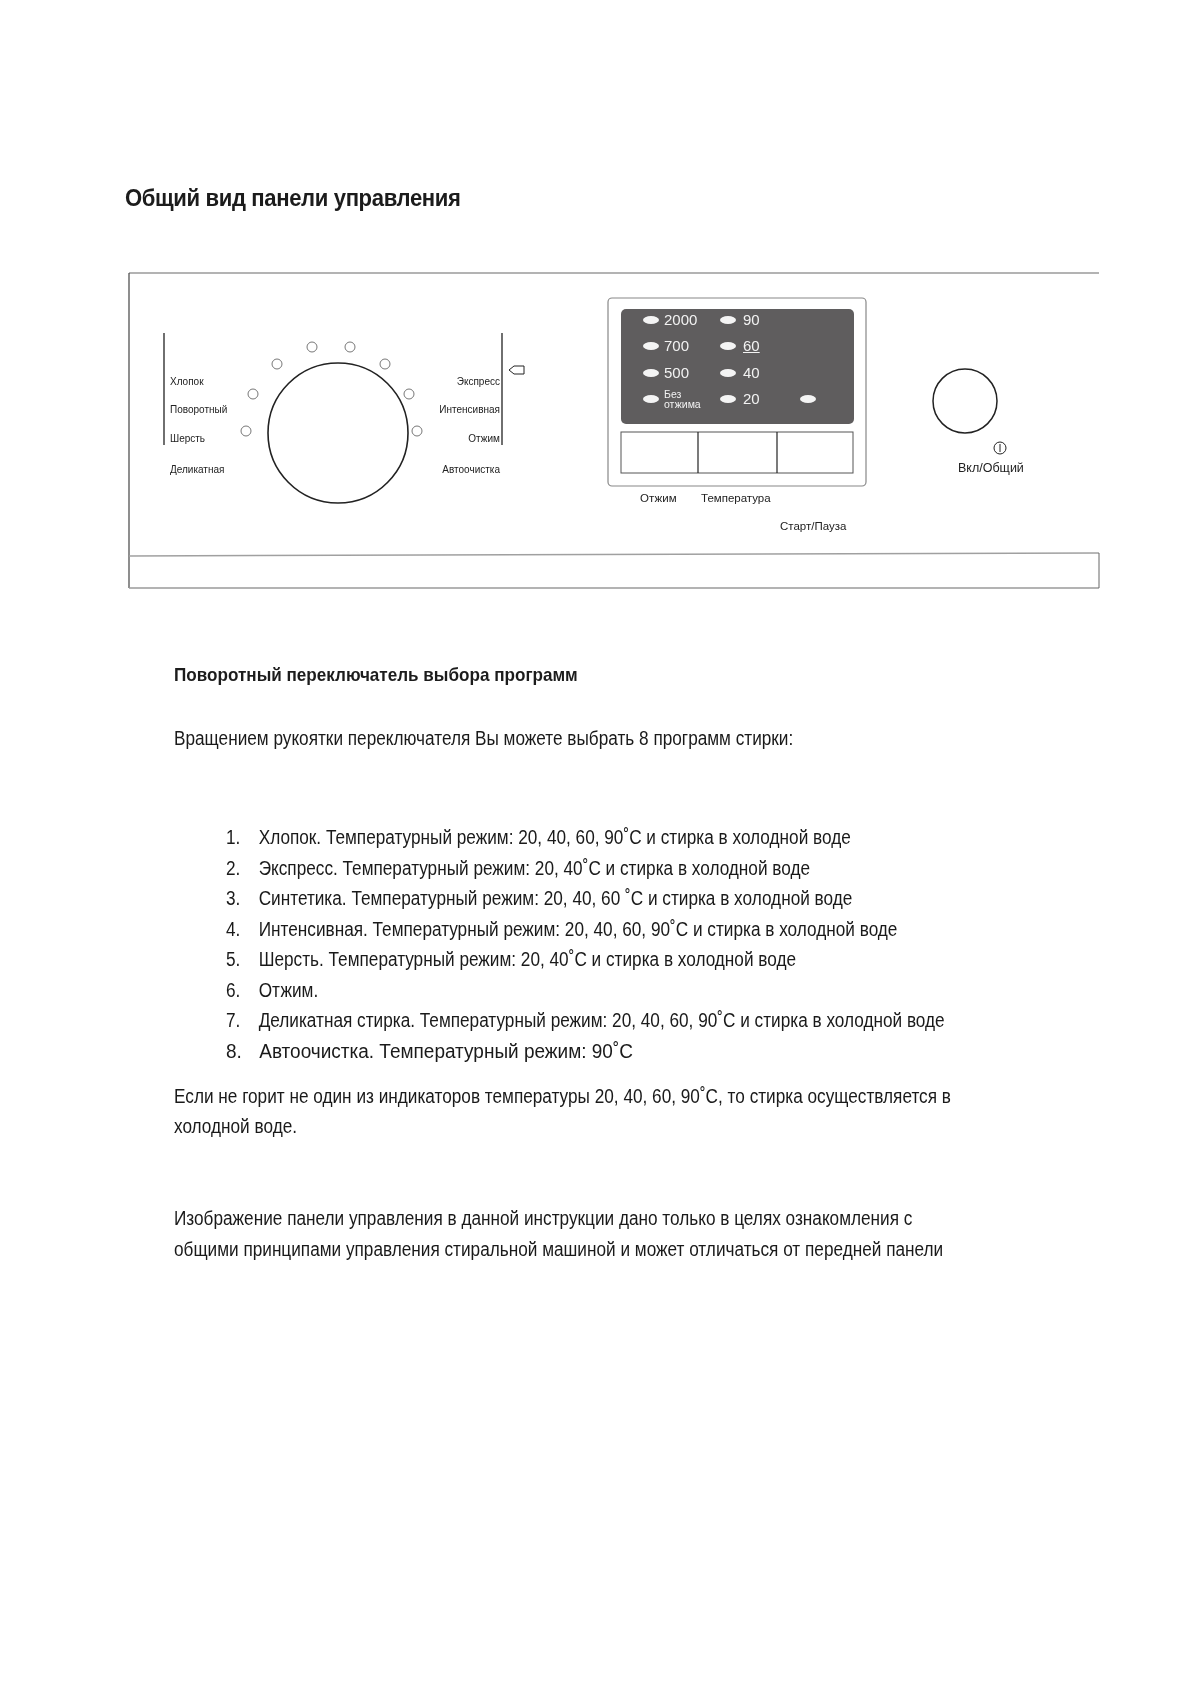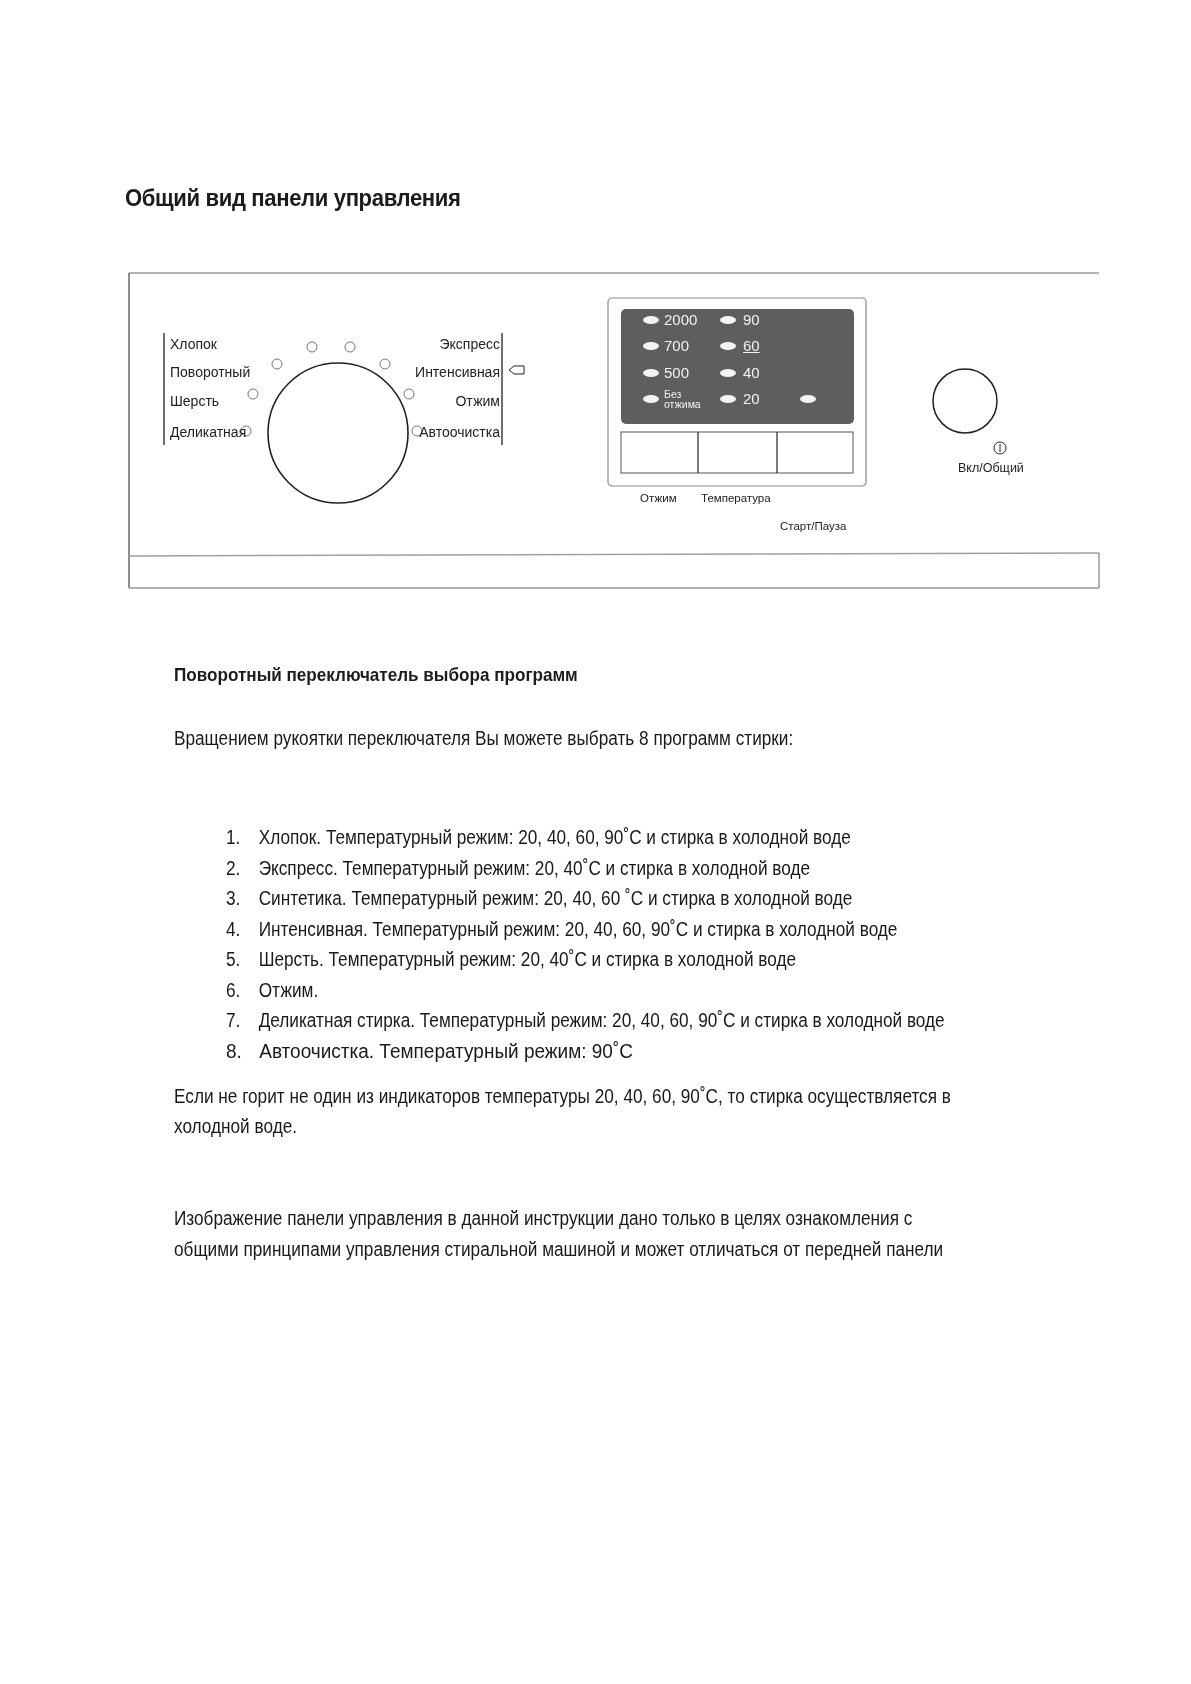--- a/index.html
+++ b/index.html
@@ -1,20 +1,20 @@
 <!DOCTYPE html>
 <html><head>
 <meta charset="utf-8">
 <style>
   html, body { margin:0; padding:0; background:#ffffff; }
   body { width:1191px; height:1684px; position:relative; overflow:hidden; font-family:"Liberation Sans", sans-serif; color:#1c1c1c; }
   .abs { position:absolute; }
   .title { left:125px; top:184px; font-size:24px; font-weight:bold; letter-spacing:-0.4px; transform:scaleX(0.92); transform-origin:left; white-space:nowrap; }
   .panel-svg { position:absolute; left:0; top:0; }
-  .lbl { position:absolute; font-size:14px; color:#222; white-space:nowrap; }
+  .lbl { position:absolute; font-size:10px; color:#222; white-space:nowrap;margin-top:40px; }
   .lbl.r { }
   .disp-text { position:absolute; font-size:15px; color:#f2f2f2; white-space:nowrap; }
   .disp-small { position:absolute; font-size:10.5px; line-height:10px; color:#f2f2f2; white-space:nowrap; }
   .btn-lbl { position:absolute; font-size:11.5px; color:#222; white-space:nowrap; }
   .h2 { left:174px; top:664px; font-size:19px; font-weight:bold; transform:scaleX(0.9); transform-origin:left; white-space:nowrap; }
   .para { position:absolute; font-size:20px; transform:scaleX(0.86); transform-origin:left; white-space:nowrap; color:#1a1a1a; }
   .list { position:absolute; left:210px; top:810px; margin:16px; padding:0; list-style:none; }
   .list li { height:30.5px; font-size:20px; white-space:nowrap; transform:scaleX(0.86); transform-origin:left; color:#1a1a1a; }
   .list .num { display:inline-block; width:38px; }
   .list li.wide { transform:scaleX(0.95); }

